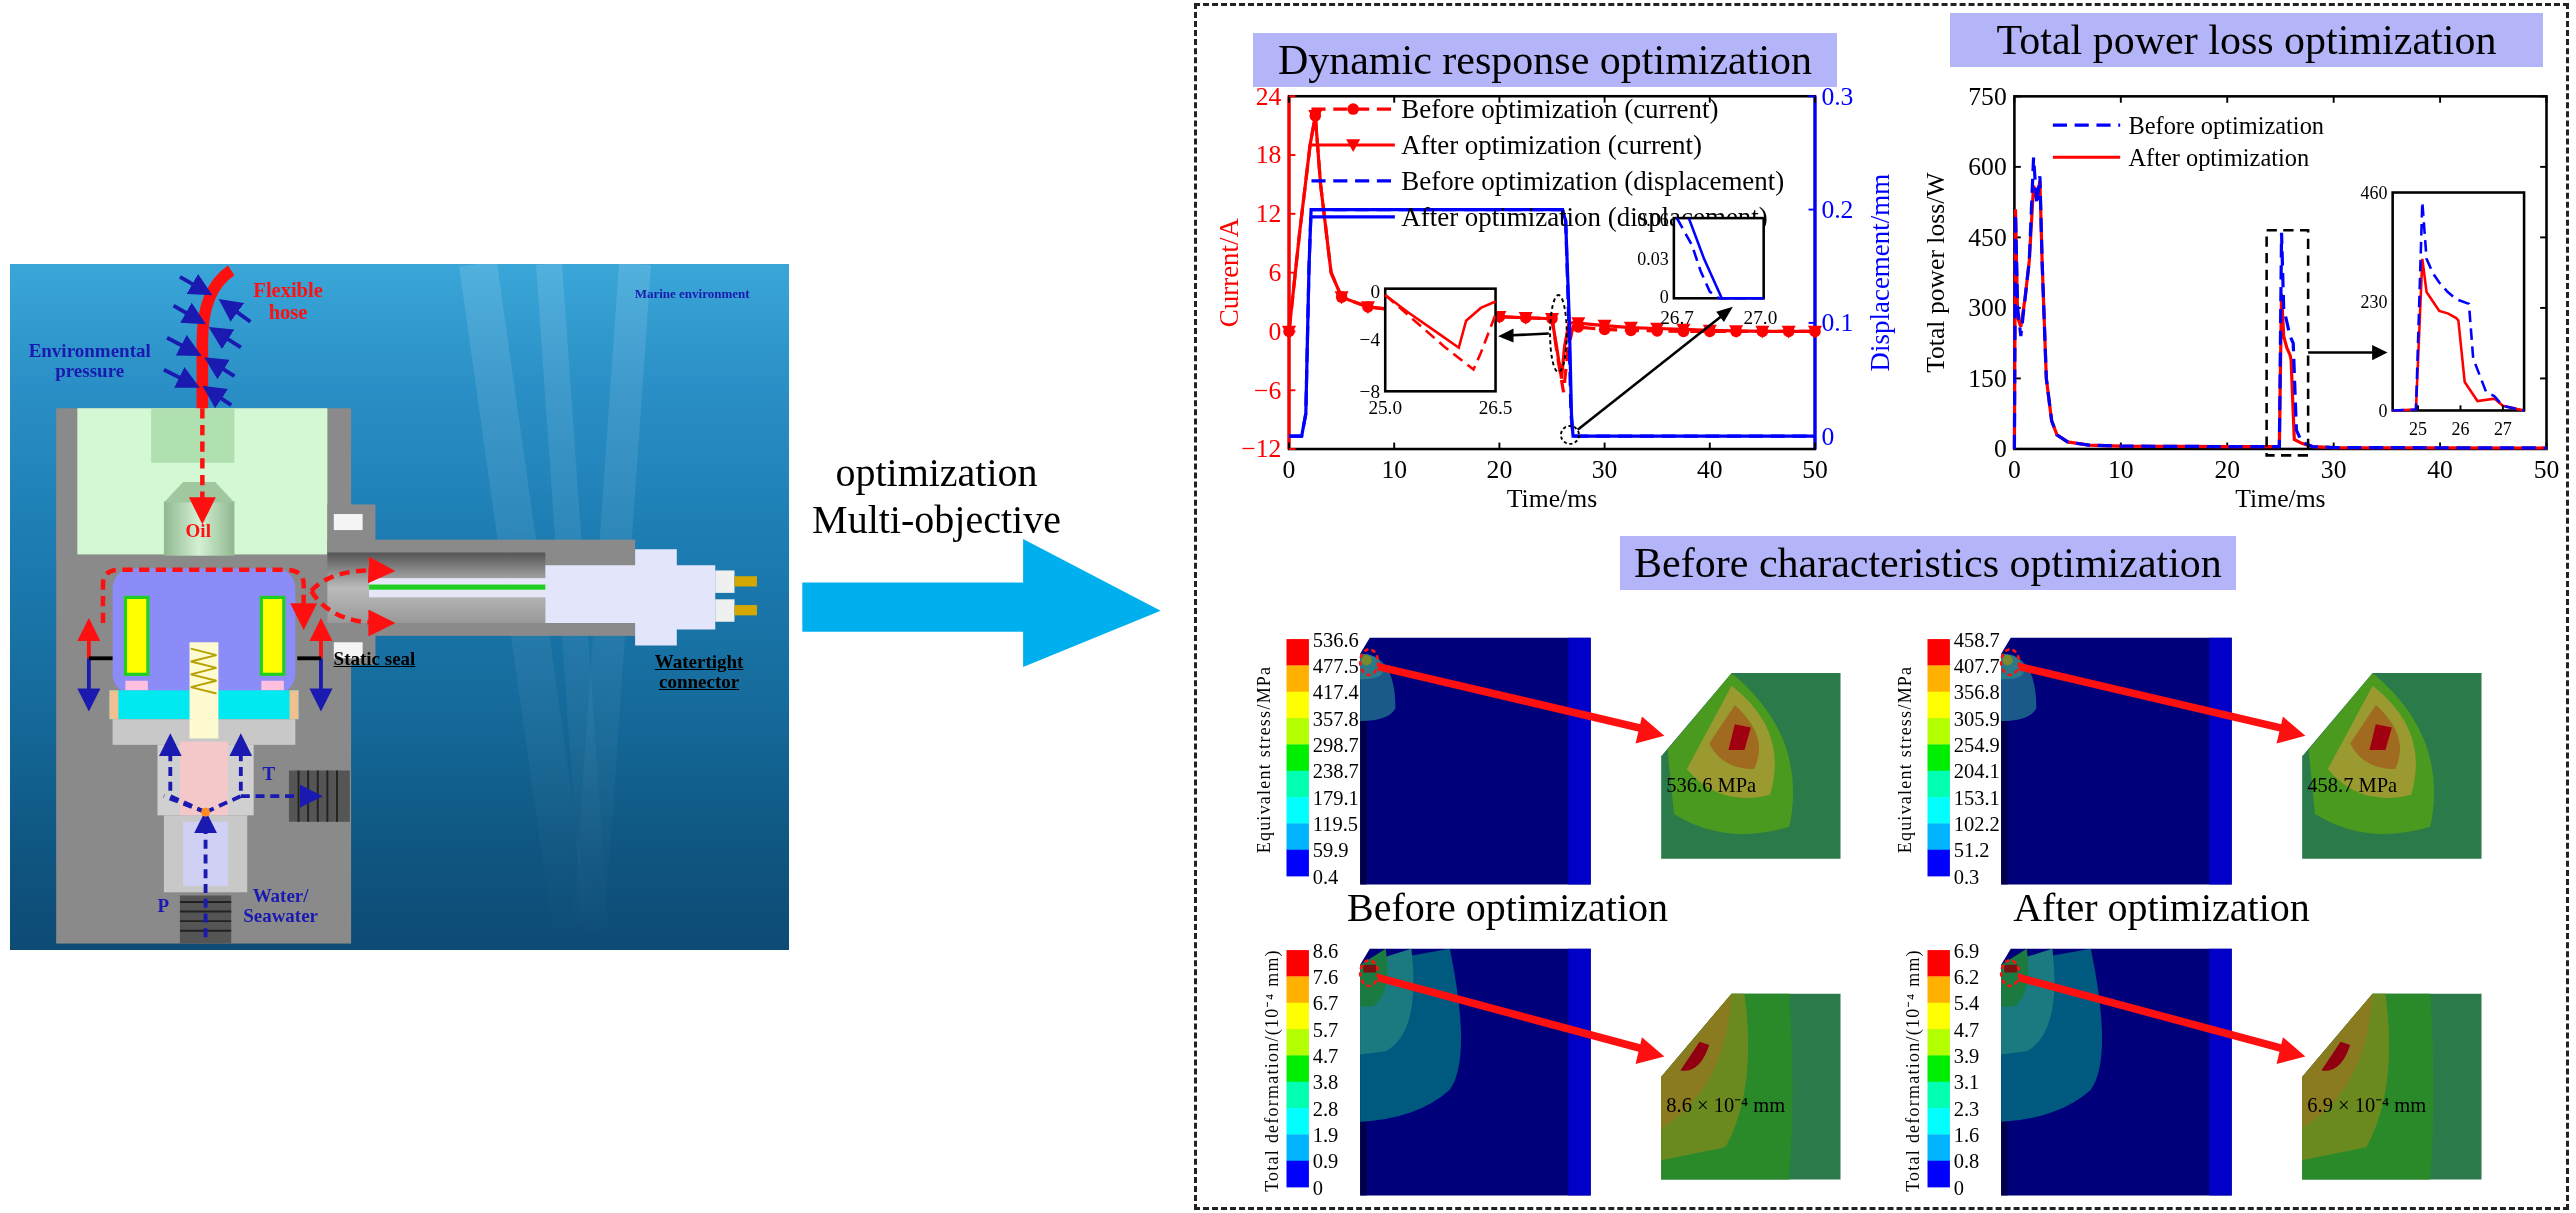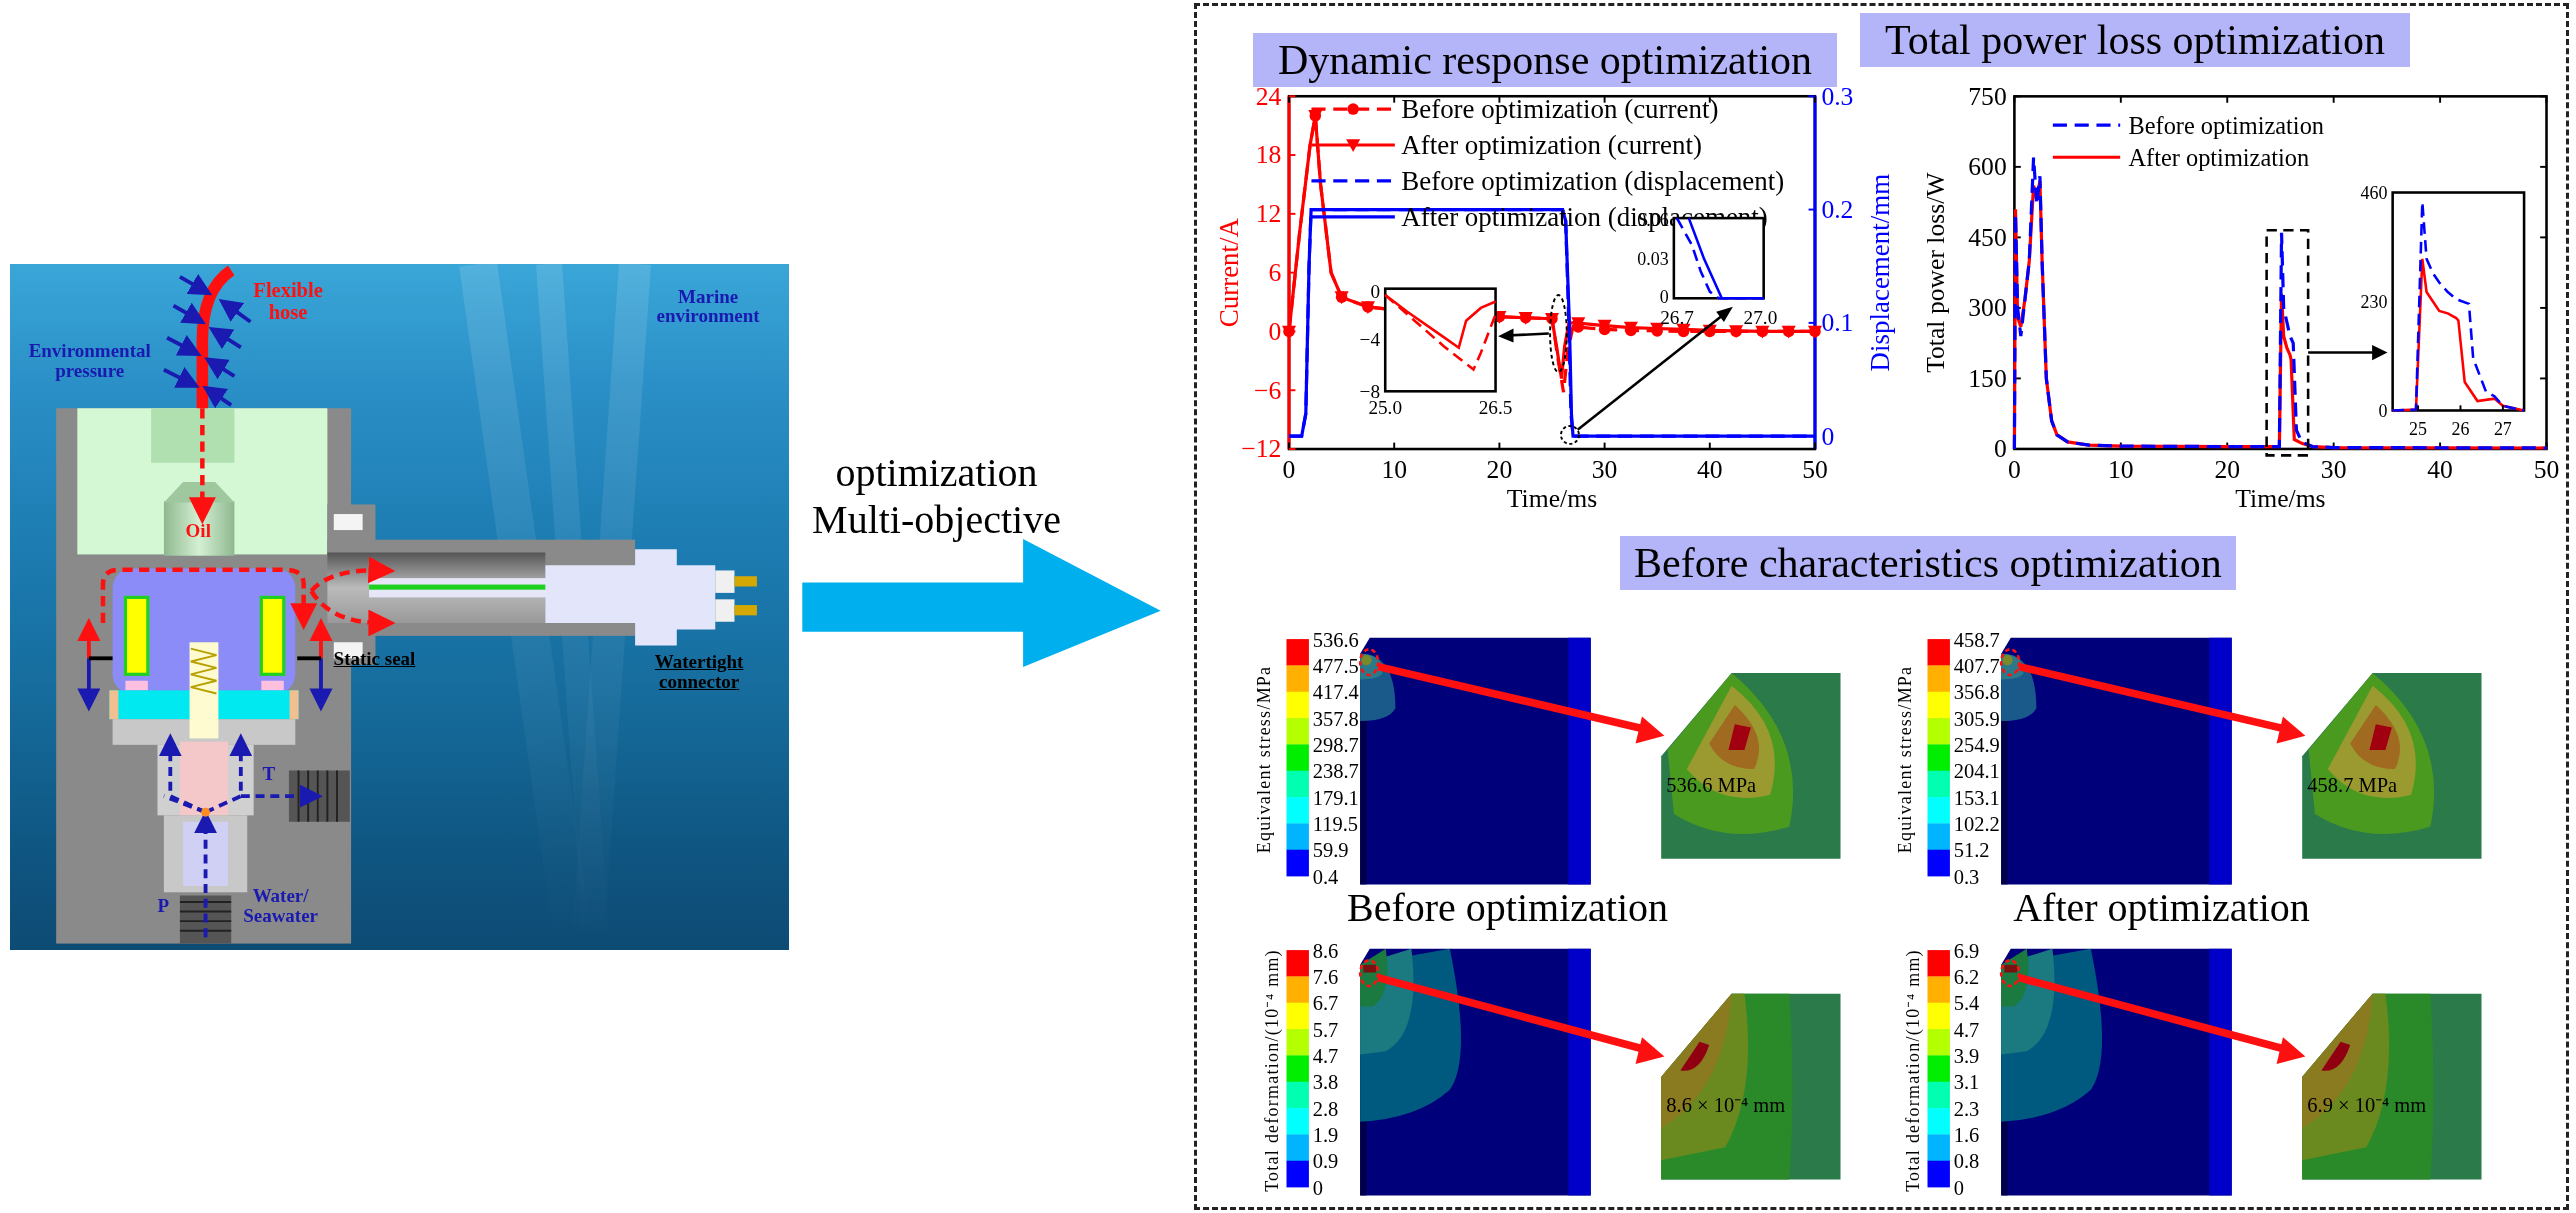--- a/index.html
+++ b/index.html
@@ -127,41 +127,41 @@
       <path d="M305,855 L250,830 L250,750" marker-end="url(#ar-blue)"></path>
       <path d="M305,855 L360,830 L360,750" marker-end="url(#ar-blue)"></path>
       <path d="M360,830 L470,830" marker-end="url(#ar-blue)"></path>
       <path d="M305,855 L240,830"></path>
     </g>
     <circle cx="305" cy="855" r="7" fill="#ff8c20"></circle>
   </svg>
 
   <div class="abs rlab" style="left:237px;top:16px;font-size:20.5px;width:83px;">Flexible hose</div>
   <div class="abs blab" style="left:9.6px;top:77px;font-size:19px;width:141px;">Environmental pressure</div>
-  <div class="abs blab" style="left:625px;top:22.5px;font-size:19px;width:115px;margin-left:16px;">Marine environment</div>
+  <div class="abs blab" style="left:625px;top:22.5px;font-size:13px;width:115px;">Marine environment</div>
   <div class="abs rlab" style="left:176px;top:257px;font-size:19px;">Oil</div>
   <div class="abs klab" style="left:324px;top:385px;font-size:19px;white-space:nowrap;">Static seal</div>
   <div class="abs klab" style="left:635px;top:388px;font-size:19px;width:109px;">Watertight connector</div>
   <div class="abs blab" style="left:253px;top:500px;font-size:19px;">T</div>
   <div class="abs blab" style="left:148px;top:632px;font-size:19px;">P</div>
   <div class="abs blab" style="left:218px;top:622px;font-size:19px;width:90px;margin-left:8px;">Water/ Seawater</div>
 </div>
 
 <div id="mid-text" class="abs">
   <div>optimization</div>
   <div>Multi-objective</div>
 </div>
 <svg class="abs" style="left:802px;top:539px" width="359" height="128" viewBox="0 0 560 200">
   <polygon points="0,68 345,68 345,0 560,112 345,200 345,145 0,145" fill="#00b0ee"></polygon>
 </svg>
 
 <div id="frame" class="abs"></div>
 
 <div class="abs section-title" style="left:1253px;top:13px;width:584px;margin-top:20px;">Dynamic response optimization</div>
-<div class="abs section-title" style="left:1860px;top:13px;width:550px;">Total power loss optimization</div>
+<div class="abs section-title" style="left:1950px;top:13px;width:593px;">Total power loss optimization</div>
 <div class="abs section-title" style="left:1620px;top:536px;width:616px;">Before characteristics optimization</div>
 
 <svg id="chart1" class="abs" style="left:1199px;top:77px" width="706" height="449" viewBox="0 0 1100 700">
     <rect x="140" y="30" width="820" height="550" fill="none" stroke="#000" stroke-width="4"></rect>
     <line x1="140" y1="30" x2="140" y2="580" stroke="#ff0000" stroke-width="5"></line>
     <line x1="960" y1="30" x2="960" y2="580" stroke="#0000ff" stroke-width="5"></line>
     <line x1="140" y1="580" x2="140" y2="570" stroke="#000" stroke-width="3"></line>
     <line x1="140" y1="30" x2="140" y2="40" stroke="#000" stroke-width="3"></line>
     <text x="140" y="625" font-size="40" fill="#000" text-anchor="middle">0</text>
     <line x1="304" y1="580" x2="304" y2="570" stroke="#000" stroke-width="3"></line>

